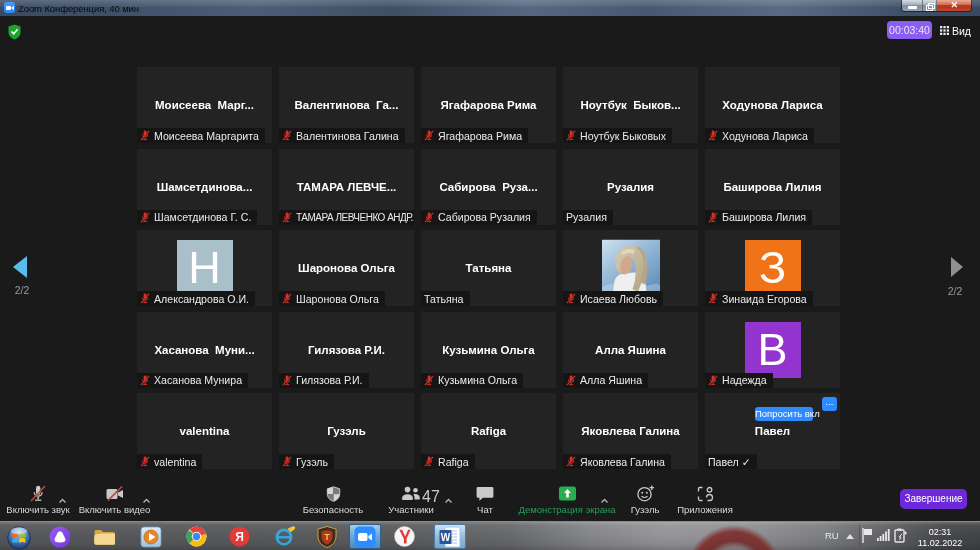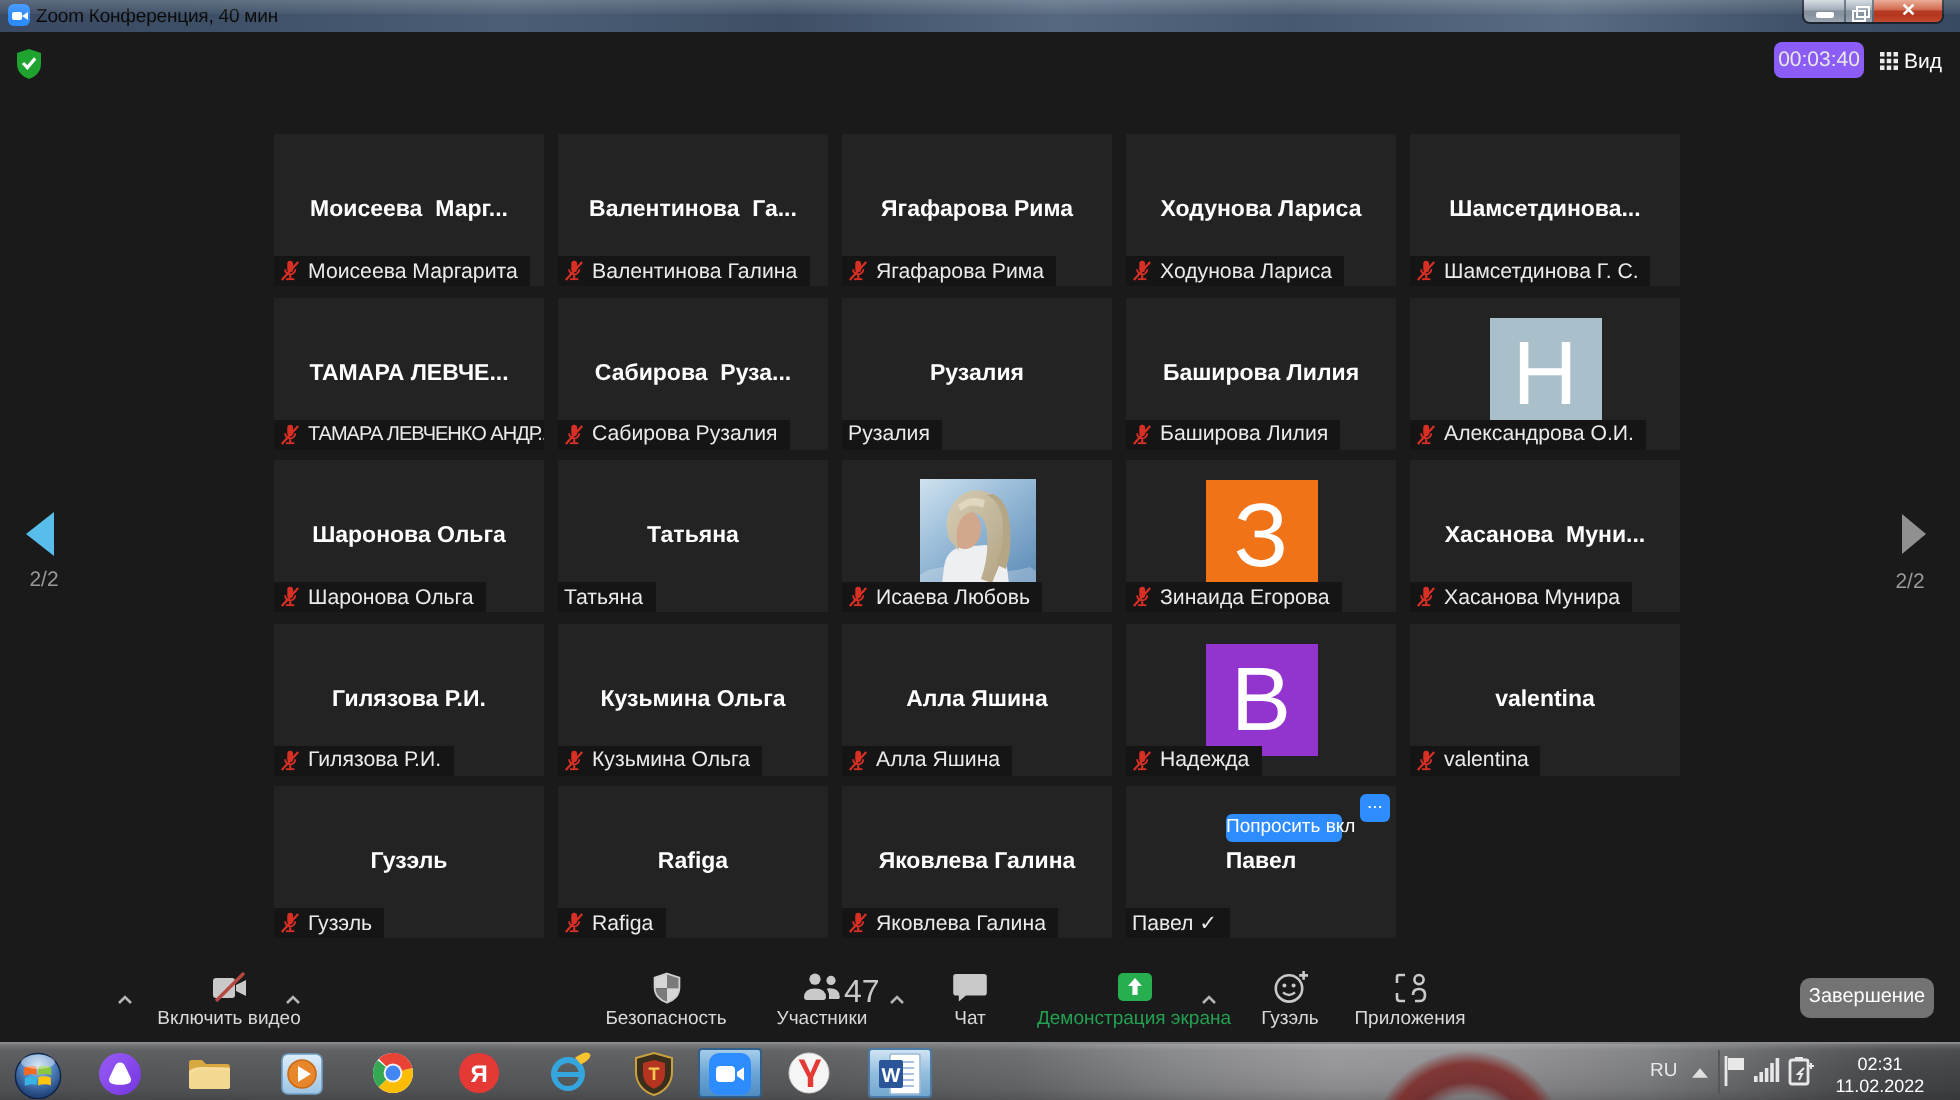--- a/index.html
+++ b/index.html
@@ -59,21 +59,21 @@
     border-top:10.5px solid transparent; border-bottom:10.5px solid transparent; border-left:12px solid #909090; }
   #rpg { position:absolute; left:944px; top:269px; width:22px; text-align:center; color:#9a9a9a; font-size:10.5px; }
   
   .askbtn { position:absolute; background:#2d8cff; color:#fff; font-size:9.5px; white-space:nowrap;
     border-radius:3px; text-align:center; }
   
   #toolbar { position:absolute; left:0; top:476px; width:980px; height:45px; background:#1a1a1a; }
   .titem { position:absolute; text-align:center; color:#d9d9d9; font-size:9.5px; white-space:nowrap; }
   .titem .ic { height:17px; margin-bottom:2px; display:flex; justify-content:center; align-items:center; }
   .titem .tlabel { line-height:11px; }
-  #endbtn { position:absolute; left:900px; top:13px; width:67px; height:20px; background:#737373;
+  #endbtn { position:absolute; left:900px; top:13px; width:67px; height:20px; background:#6d28d9;
     border-radius:5px; color:#fff; font-size:10px; text-align:center; line-height:20px; }
   
   #taskbar { position:absolute; left:0; top:521px; width:980px; height:29px;
     background:
       radial-gradient(circle 48px at 734px 52px, rgba(0,0,0,0) 26px, rgba(112,30,30,0.8) 33px, rgba(125,40,36,0.85) 42px, rgba(0,0,0,0) 49px),
       linear-gradient(rgba(255,255,255,0.20) 0%, rgba(255,255,255,0.05) 12%, rgba(0,0,0,0) 45%, rgba(0,0,0,0.08) 80%, rgba(0,0,0,0.20) 100%),
       linear-gradient(90deg, #56575a 0%, #5b5c5e 40%, #68696c 52%, #85868a 60%, #96969a 68%, #919194 76%, #7e7f82 84%, #5e5f62 91%, #48494c 96%, #434447 100%);
     border-top:1px solid #88898c; }
   .tbi { position:absolute; top:2px; width:26px; height:25px; display:flex; align-items:center; justify-content:center; }
 </style>
@@ -141,20 +141,32 @@
             <g fill="#d93025">
               <path d="M4 2 a1.6 1.6 0 0 1 3.2 0 v3 a1.6 1.6 0 0 1 -3.2 0 Z"></path>
               <path d="M2.3 5 a3.3 3.3 0 0 0 6.6 0 h-1 a2.3 2.3 0 0 1 -4.6 0 Z"></path>
               <rect x="5" y="8.3" width="1.2" height="2"></rect>
               <rect x="3.3" y="10" width="4.6" height="1"></rect>
             </g>
             <line x1="1" y1="11" x2="10" y2="1" stroke="#d93025" stroke-width="1.2"></line>
           </svg>Ягафарова Рима</div>
       </div>
 <div class="tile">
+        <div class="cname">Ноутбук&nbsp; Быков...</div>
+        <div class="lbl"><svg width="10" height="11" viewBox="0 0 11 12">
+            <g fill="#d93025">
+              <path d="M4 2 a1.6 1.6 0 0 1 3.2 0 v3 a1.6 1.6 0 0 1 -3.2 0 Z"></path>
+              <path d="M2.3 5 a3.3 3.3 0 0 0 6.6 0 h-1 a2.3 2.3 0 0 1 -4.6 0 Z"></path>
+              <rect x="5" y="8.3" width="1.2" height="2"></rect>
+              <rect x="3.3" y="10" width="4.6" height="1"></rect>
+            </g>
+            <line x1="1" y1="11" x2="10" y2="1" stroke="#d93025" stroke-width="1.2"></line>
+          </svg>Ноутбук Быковых</div>
+      </div>
+<div class="tile">
         <div class="cname">Ходунова Лариса</div>
         <div class="lbl"><svg width="10" height="11" viewBox="0 0 11 12">
             <g fill="#d93025">
               <path d="M4 2 a1.6 1.6 0 0 1 3.2 0 v3 a1.6 1.6 0 0 1 -3.2 0 Z"></path>
               <path d="M2.3 5 a3.3 3.3 0 0 0 6.6 0 h-1 a2.3 2.3 0 0 1 -4.6 0 Z"></path>
               <rect x="5" y="8.3" width="1.2" height="2"></rect>
               <rect x="3.3" y="10" width="4.6" height="1"></rect>
             </g>
             <line x1="1" y1="11" x2="10" y2="1" stroke="#d93025" stroke-width="1.2"></line>
           </svg>Ходунова Лариса</div>
@@ -400,20 +412,34 @@
       </div>
 </div>
 
   <div id="larr"></div>
     <div id="lpg">2/2</div>
   <div id="rarr"></div>
     <div id="rpg">2/2</div>
 </div>
 
 <div id="toolbar">
+<div class="titem" style="left:2px;top:9px;width:72px">
+      <div class="ic">
+        <svg width="20" height="18" viewBox="0 0 20 18">
+          <g fill="#c9c9c9">
+            <path d="M8 3 a2.2 2.2 0 0 1 4.4 0 v4.5 a2.2 2.2 0 0 1 -4.4 0 Z"></path>
+            <path d="M5.6 7.2 a4.6 4.6 0 0 0 9.2 0 h-1.3 a3.3 3.3 0 0 1 -6.6 0 Z"></path>
+            <rect x="9.5" y="12" width="1.4" height="2.6"></rect>
+            <rect x="7" y="14.6" width="6.4" height="1.2"></rect>
+          </g>
+          <line x1="3" y1="16" x2="17" y2="1" stroke="#b6483f" stroke-width="1.6"></line>
+        </svg>
+      </div>
+      <div class="tlabel" style="color:#d9d9d9">Включить звук</div>
+    </div>
 <div class="abs" style="left:58px;top:14px"><svg width="9" height="6" viewBox="0 0 9 6">
         <path d="M1.5 4.5 L4.5 1.5 L7.5 4.5" stroke="#b5b5b5" stroke-width="1.3" fill="none"></path>
       </svg></div>
 <div class="titem" style="left:72px;top:9px;width:85px">
       <div class="ic">
         <svg width="22" height="16" viewBox="0 0 22 16">
           <g fill="#c9c9c9">
             <rect x="2.5" y="3" width="11" height="10" rx="1.5"></rect>
             <path d="M14 6.5 L19 4 V12 L14 9.5 Z"></path>
           </g>

